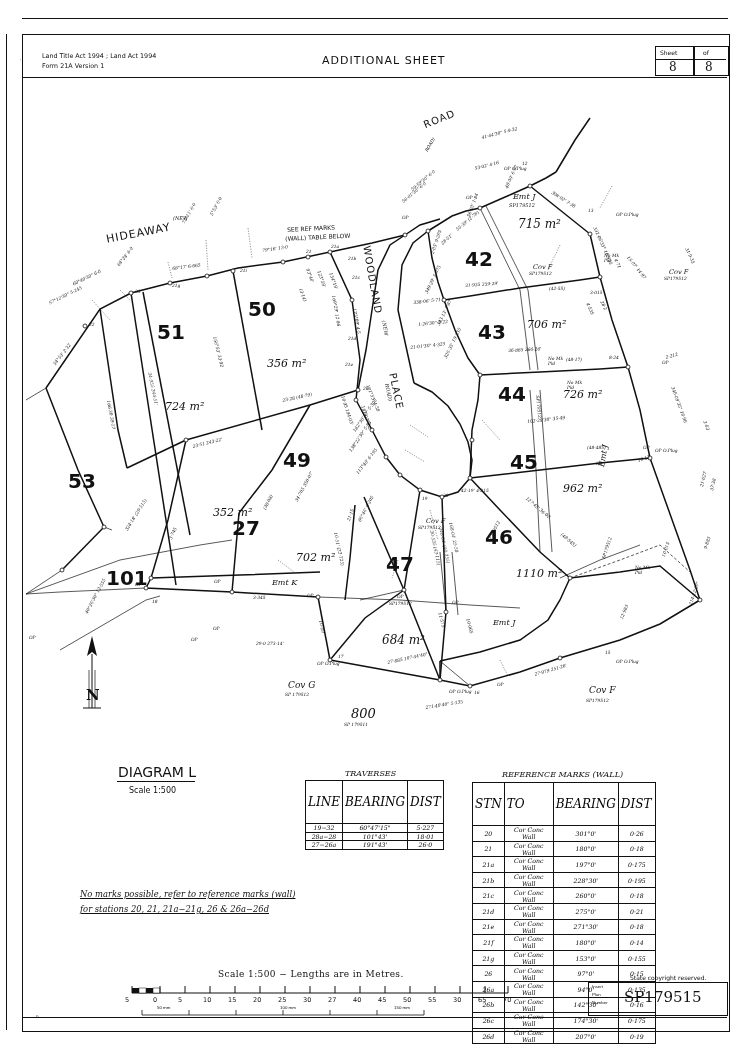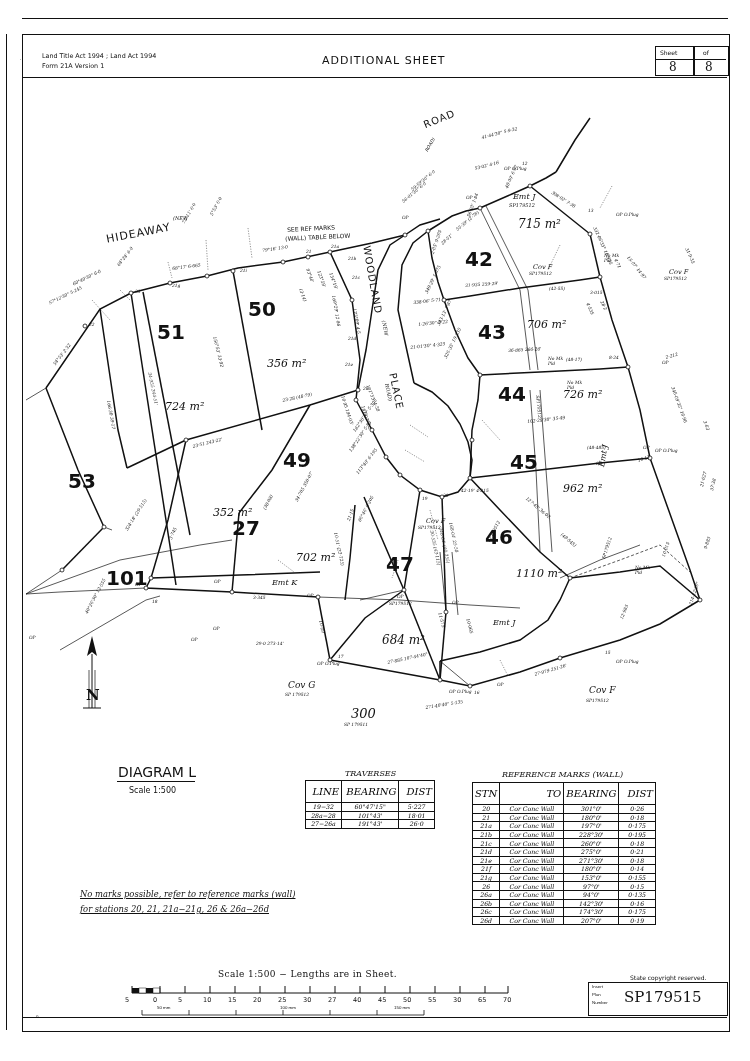--- a/index.html
+++ b/index.html
@@ -8,21 +8,21 @@
   .frame{position:absolute;border:1.2px solid #111;}
   .ln{position:absolute;background:#111;}
   .tx{position:absolute;white-space:nowrap;color:#111;}
   .hand{font-family:"DejaVu Serif",serif;font-style:italic;}
   .lotno{font-family:"DejaVu Sans",sans-serif;font-weight:700;}
   .area{font-family:"DejaVu Serif",serif;font-style:italic;}
   .tiny{font-size:5px;}
   .micro{font-size:4.4px;}
   table{border-collapse:collapse;}
   .tbl td,.tbl th{border:0.8px solid #111;font-family:"DejaVu Serif",serif;font-style:italic;}
-  .tbl th{font-size:10px;font-weight:400;text-align:right;padding:5px 2px;}
+  .tbl th{font-size:12px;font-weight:400;text-align:left;padding:14px 2px;}
   .tbl td{font-size:6.2px;padding:0.3px 2px;}
   svg{position:absolute;top:0;left:0;overflow:visible;}
   .par{fill:none;stroke:#111;stroke-width:1.5;}
   .thin{fill:none;stroke:#111;stroke-width:0.7;}
   .dash{fill:none;stroke:#111;stroke-width:0.7;stroke-dasharray:3 2;}
   .dot{fill:#fff;stroke:#111;stroke-width:0.8;}
   .lead{fill:none;stroke:#111;stroke-width:0.45;stroke-dasharray:1.2 1.4;}
   u.ul{text-decoration:underline;}
 </style>
 </head>
@@ -218,21 +218,21 @@
   <div class="tx lotno" style="left:232px;top:516px;font-size:20px;">27</div>
   <div class="tx area" style="left:296px;top:551px;font-size:11px;">702 m²</div>
   <div class="tx lotno" style="left:283px;top:448px;font-size:20px;">49</div>
   <div class="tx area" style="left:213px;top:506px;font-size:11px;">352 m²</div>
   <div class="tx lotno" style="left:248px;top:297px;font-size:20px;">50</div>
   <div class="tx area" style="left:267px;top:357px;font-size:11px;">356 m²</div>
   <div class="tx lotno" style="left:157px;top:320px;font-size:20px;">51</div>
   <div class="tx area" style="left:165px;top:400px;font-size:11px;">724 m²</div>
   <div class="tx lotno" style="left:68px;top:469px;font-size:20px;">53</div>
   <div class="tx lotno" style="left:106px;top:566px;font-size:20px;">101</div>
-  <div class="tx area" style="left:351px;top:706px;font-size:13px;">300</div>
+  <div class="tx area" style="left:351px;top:706px;font-size:13px;">800</div>
 
   <div class="tx hand" style="left:513px;top:192px;font-size:8px;">Emt J</div>
   <div class="tx hand tiny" style="left:509px;top:202px;">SP179512</div>
   <div class="tx hand" style="left:597px;top:466px;font-size:8px;transform:rotate(-80deg);transform-origin:left top;">Emt J</div>
   <div class="tx hand" style="left:493px;top:618px;font-size:8px;">Emt J</div>
   <div class="tx hand" style="left:272px;top:578px;font-size:8px;">Emt K</div>
   <div class="tx hand tiny" style="left:533px;top:263px;font-size:6.5px;">Cov F</div>
   <div class="tx hand micro" style="left:529px;top:271px;">SP179512</div>
   <div class="tx hand tiny" style="left:669px;top:268px;font-size:6.5px;">Cov F</div>
   <div class="tx hand micro" style="left:664px;top:276px;">SP179512</div>
@@ -519,21 +519,21 @@
         </tr>
         <tr>
           <td style="text-align: center;">26d</td>
           <td style="text-align: center;">Cor Conc Wall</td>
           <td style="text-align: center;">207°0'</td>
           <td style="text-align: center;">0·19</td>
         </tr>
       </tbody>
   </table>
 
-  <div class="tx" style="left:218px;top:969px;font-size:9px;font-family:'DejaVu Serif',serif;letter-spacing:0.4px;">Scale 1:500 − Lengths are in Sheet.</div>
+  <div class="tx" style="left:218px;top:969px;font-size:9px;font-family:'DejaVu Serif',serif;letter-spacing:0.4px;">Scale 1:500 − Lengths are in Metres.</div>
   <svg width="520" height="40" style="left:128px;top:982px;">
     <line x1="4" y1="11" x2="380" y2="11" stroke="#111" stroke-width="1.1"></line>
     <rect x="4" y="6" width="7" height="5" fill="#111"></rect>
     <rect x="18" y="6" width="7" height="5" fill="#111"></rect>
     <rect x="11" y="6" width="7" height="5" fill="#fff" stroke="#111" stroke-width="0.5"></rect>
     <rect x="25" y="6" width="7" height="5" fill="#fff" stroke="#111" stroke-width="0.5"></rect>
     <g stroke="#111" stroke-width="1">
       <line x1="4" y1="4" x2="4" y2="11"></line>
         <line x1="32" y1="4" x2="32" y2="11"></line>
       <line x1="57" y1="4" x2="57" y2="11"></line>

